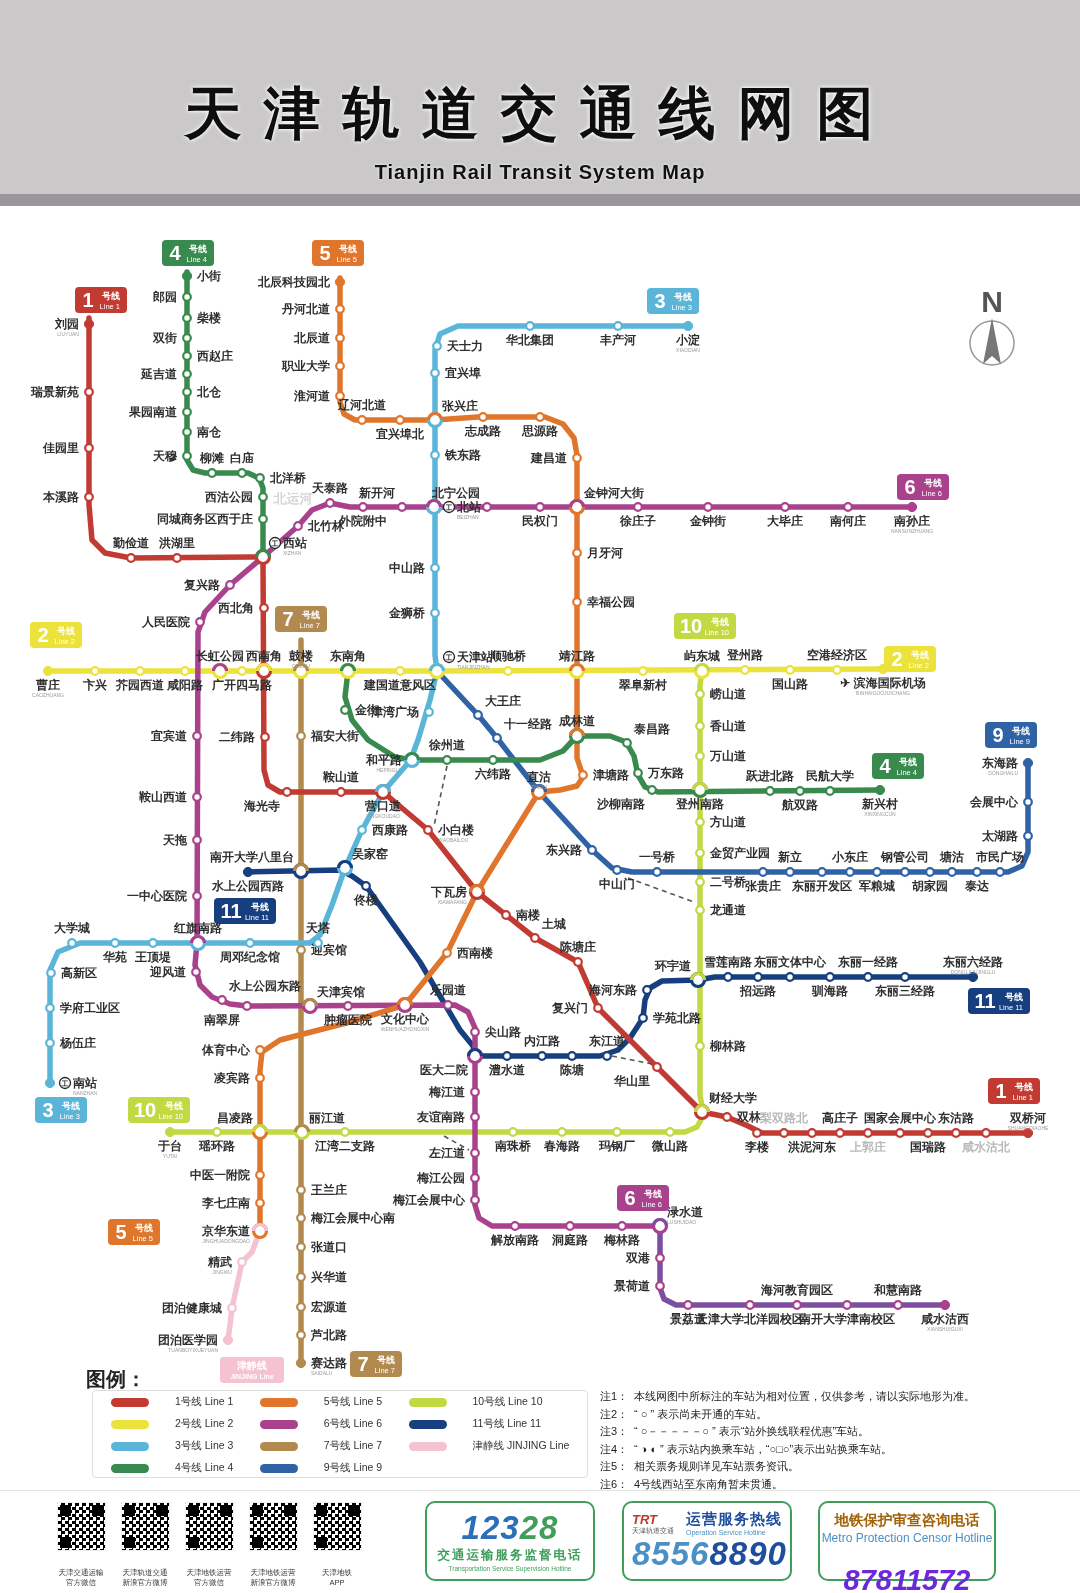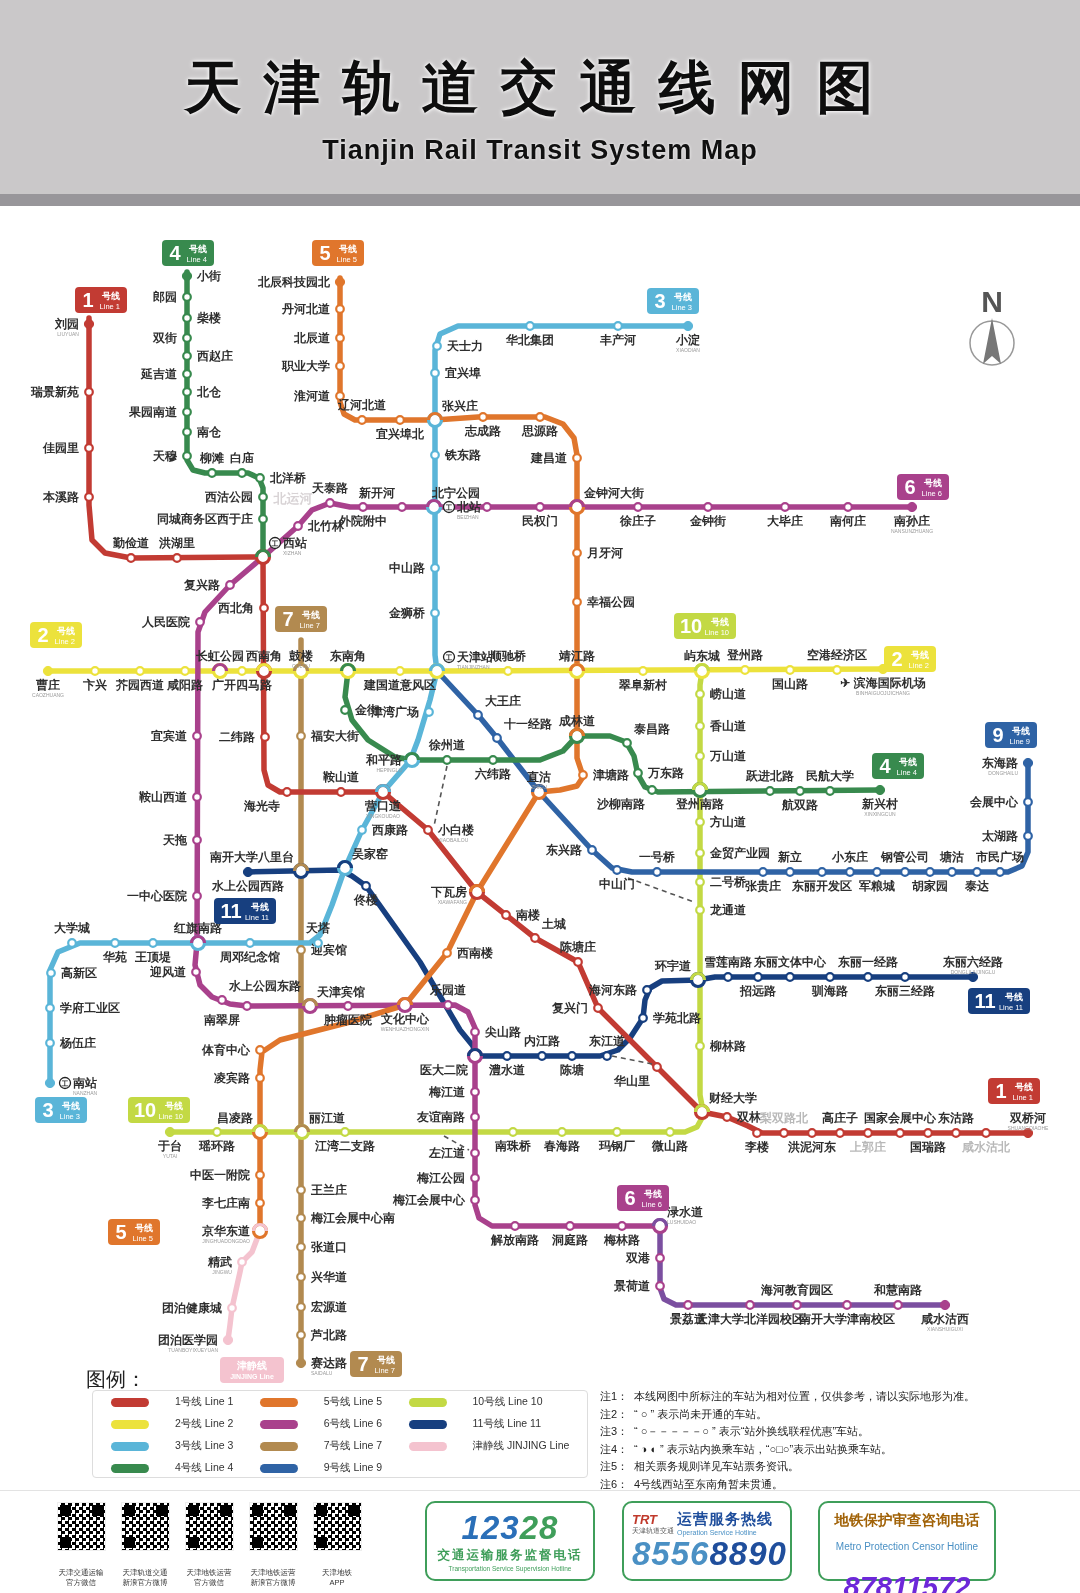--- a/index.html
+++ b/index.html
@@ -1,25 +1,25 @@
 <!DOCTYPE html>
 <html><head>
 <meta charset="utf-8">
 <style>
   html,body{margin:0;padding:0;}
   body{width:1080px;height:1593px;position:relative;overflow:hidden;background:#fff;
        font-family:"Liberation Sans",sans-serif;}
   .header{position:absolute;left:0;top:0;width:1080px;height:194px;background:#cac8c9;
           border-bottom:12px solid #98969a;text-align:center;z-index:3;}
-  .header .cn{font-size:57px;font-weight:bold;color:#0e0e0e;letter-spacing:22px;padding-top:50px;
+  .header .cn{font-size:57px;font-weight:bold;color:#0e0e0e;letter-spacing:22px;padding-top:76px;
               text-shadow:0 0 3px #fff,0 0 5px #fff;}
-  .header .en{font-size:27px;font-weight:bold;color:#111;margin-top:8px;letter-spacing:1px;
+  .header .en{font-size:20px;font-weight:bold;color:#111;margin-top:8px;letter-spacing:1px;
               text-shadow:0 0 3px #fff;}
   #map{position:absolute;left:0;top:0;width:1080px;height:1593px;z-index:1;}
-  .legend-title{position:absolute;left:86px;top:1366px;font-size:20px;font-weight:normal;color:#222;z-index:4;}
+  .legend-title{position:absolute;left:86px;top:1366px;font-size:20px;font-weight:bold;color:#222;z-index:4;}
   .legend-box{position:absolute;left:92px;top:1390px;width:496px;height:88px;border:1px solid #ddd;
               border-radius:4px;background:#fff;z-index:4;display:grid;
               grid-template-columns:1fr 1fr 1.2fr;grid-auto-rows:22px;align-items:center;
               padding:0 0 0 18px;box-sizing:border-box;}
   .legend-item{display:flex;align-items:center;gap:26px;font-size:10.5px;color:#333;}
   .legend-swatch{width:38px;height:9px;border-radius:5px;flex:0 0 auto;}
   .notes{position:absolute;left:600px;top:1389px;width:470px;z-index:4;}
   .note-line{font-size:11px;color:#222;margin-bottom:2.5px;display:flex;}
   .note-line .nl{flex:0 0 34px;}
   .footer{position:absolute;left:0;top:1490px;width:1080px;height:103px;border-top:1px solid #e3e3e3;
@@ -34,30 +34,30 @@
         repeating-conic-gradient(#000 0 25%,#fff 0 50%) 0 0/7px 7px;
       outline:1px solid #eee;}
   .qr-label{font-size:7.5px;color:#333;line-height:1.3;margin-top:18px;white-space:nowrap;}
   .hotbox{position:absolute;border:2px solid #3f9e5a;border-radius:10px;background:#fff;box-sizing:border-box;}
   .box-12328{left:425px;top:10px;width:170px;height:80px;text-align:center;padding-top:6px;}
   .logo12328{font-size:33px;font-weight:bold;font-style:italic;letter-spacing:1px;}
   .logo12328 .b{color:#2a6fb8;} .logo12328 .g{color:#3f9e5a;}
   .box-12328 .cn{font-size:12.5px;font-weight:bold;color:#3f9e5a;letter-spacing:2px;margin-top:0;}
   .box-12328 .en{font-size:6.5px;color:#3f9e5a;margin-top:1px;}
   .box-op{left:622px;top:10px;width:170px;height:80px;padding:7px 8px;}
-  .op-row{display:flex;align-items:flex-end;gap:3px;}
+  .op-row{display:flex;align-items:flex-end;gap:12px;}
   .trt{font-size:13px;font-weight:bold;color:#c0392b;font-style:italic;line-height:1;}
   .trt-org{font-size:7px;color:#555;}
   .op-cn{font-size:15px;font-weight:bold;color:#1f4e9c;letter-spacing:1px;}
   .op-en{font-size:7px;color:#4a90c4;}
   .op-num{font-size:33px;font-weight:bold;font-style:italic;line-height:1.1;letter-spacing:1px;}
   .op-num .l{color:#4a90c4;} .op-num .d{color:#1f4e9c;}
   .box-prot{left:818px;top:10px;width:178px;height:80px;text-align:center;padding-top:8px;}
   .prot-cn{font-size:14.5px;font-weight:bold;color:#a16207;}
-  .prot-en{font-size:10px;color:#4a90c4;margin-top:11px;}
+  .prot-en{font-size:12px;color:#4a90c4;margin-top:1px;}
   .prot-num{font-size:29px;font-weight:bold;font-style:italic;color:#6d28d9;margin-top:19px;}
   .watermark{position:absolute;left:608px;top:24px;width:470px;font-size:33px;color:#b9b9b9;
              opacity:.55;z-index:5;white-space:nowrap;pointer-events:none;}
 </style>
 </head>
 <body>
 
 <div class="header">
   <div class="cn">天津轨道交通线网图</div>
   <div class="en">Tianjin Rail Transit System Map</div>

